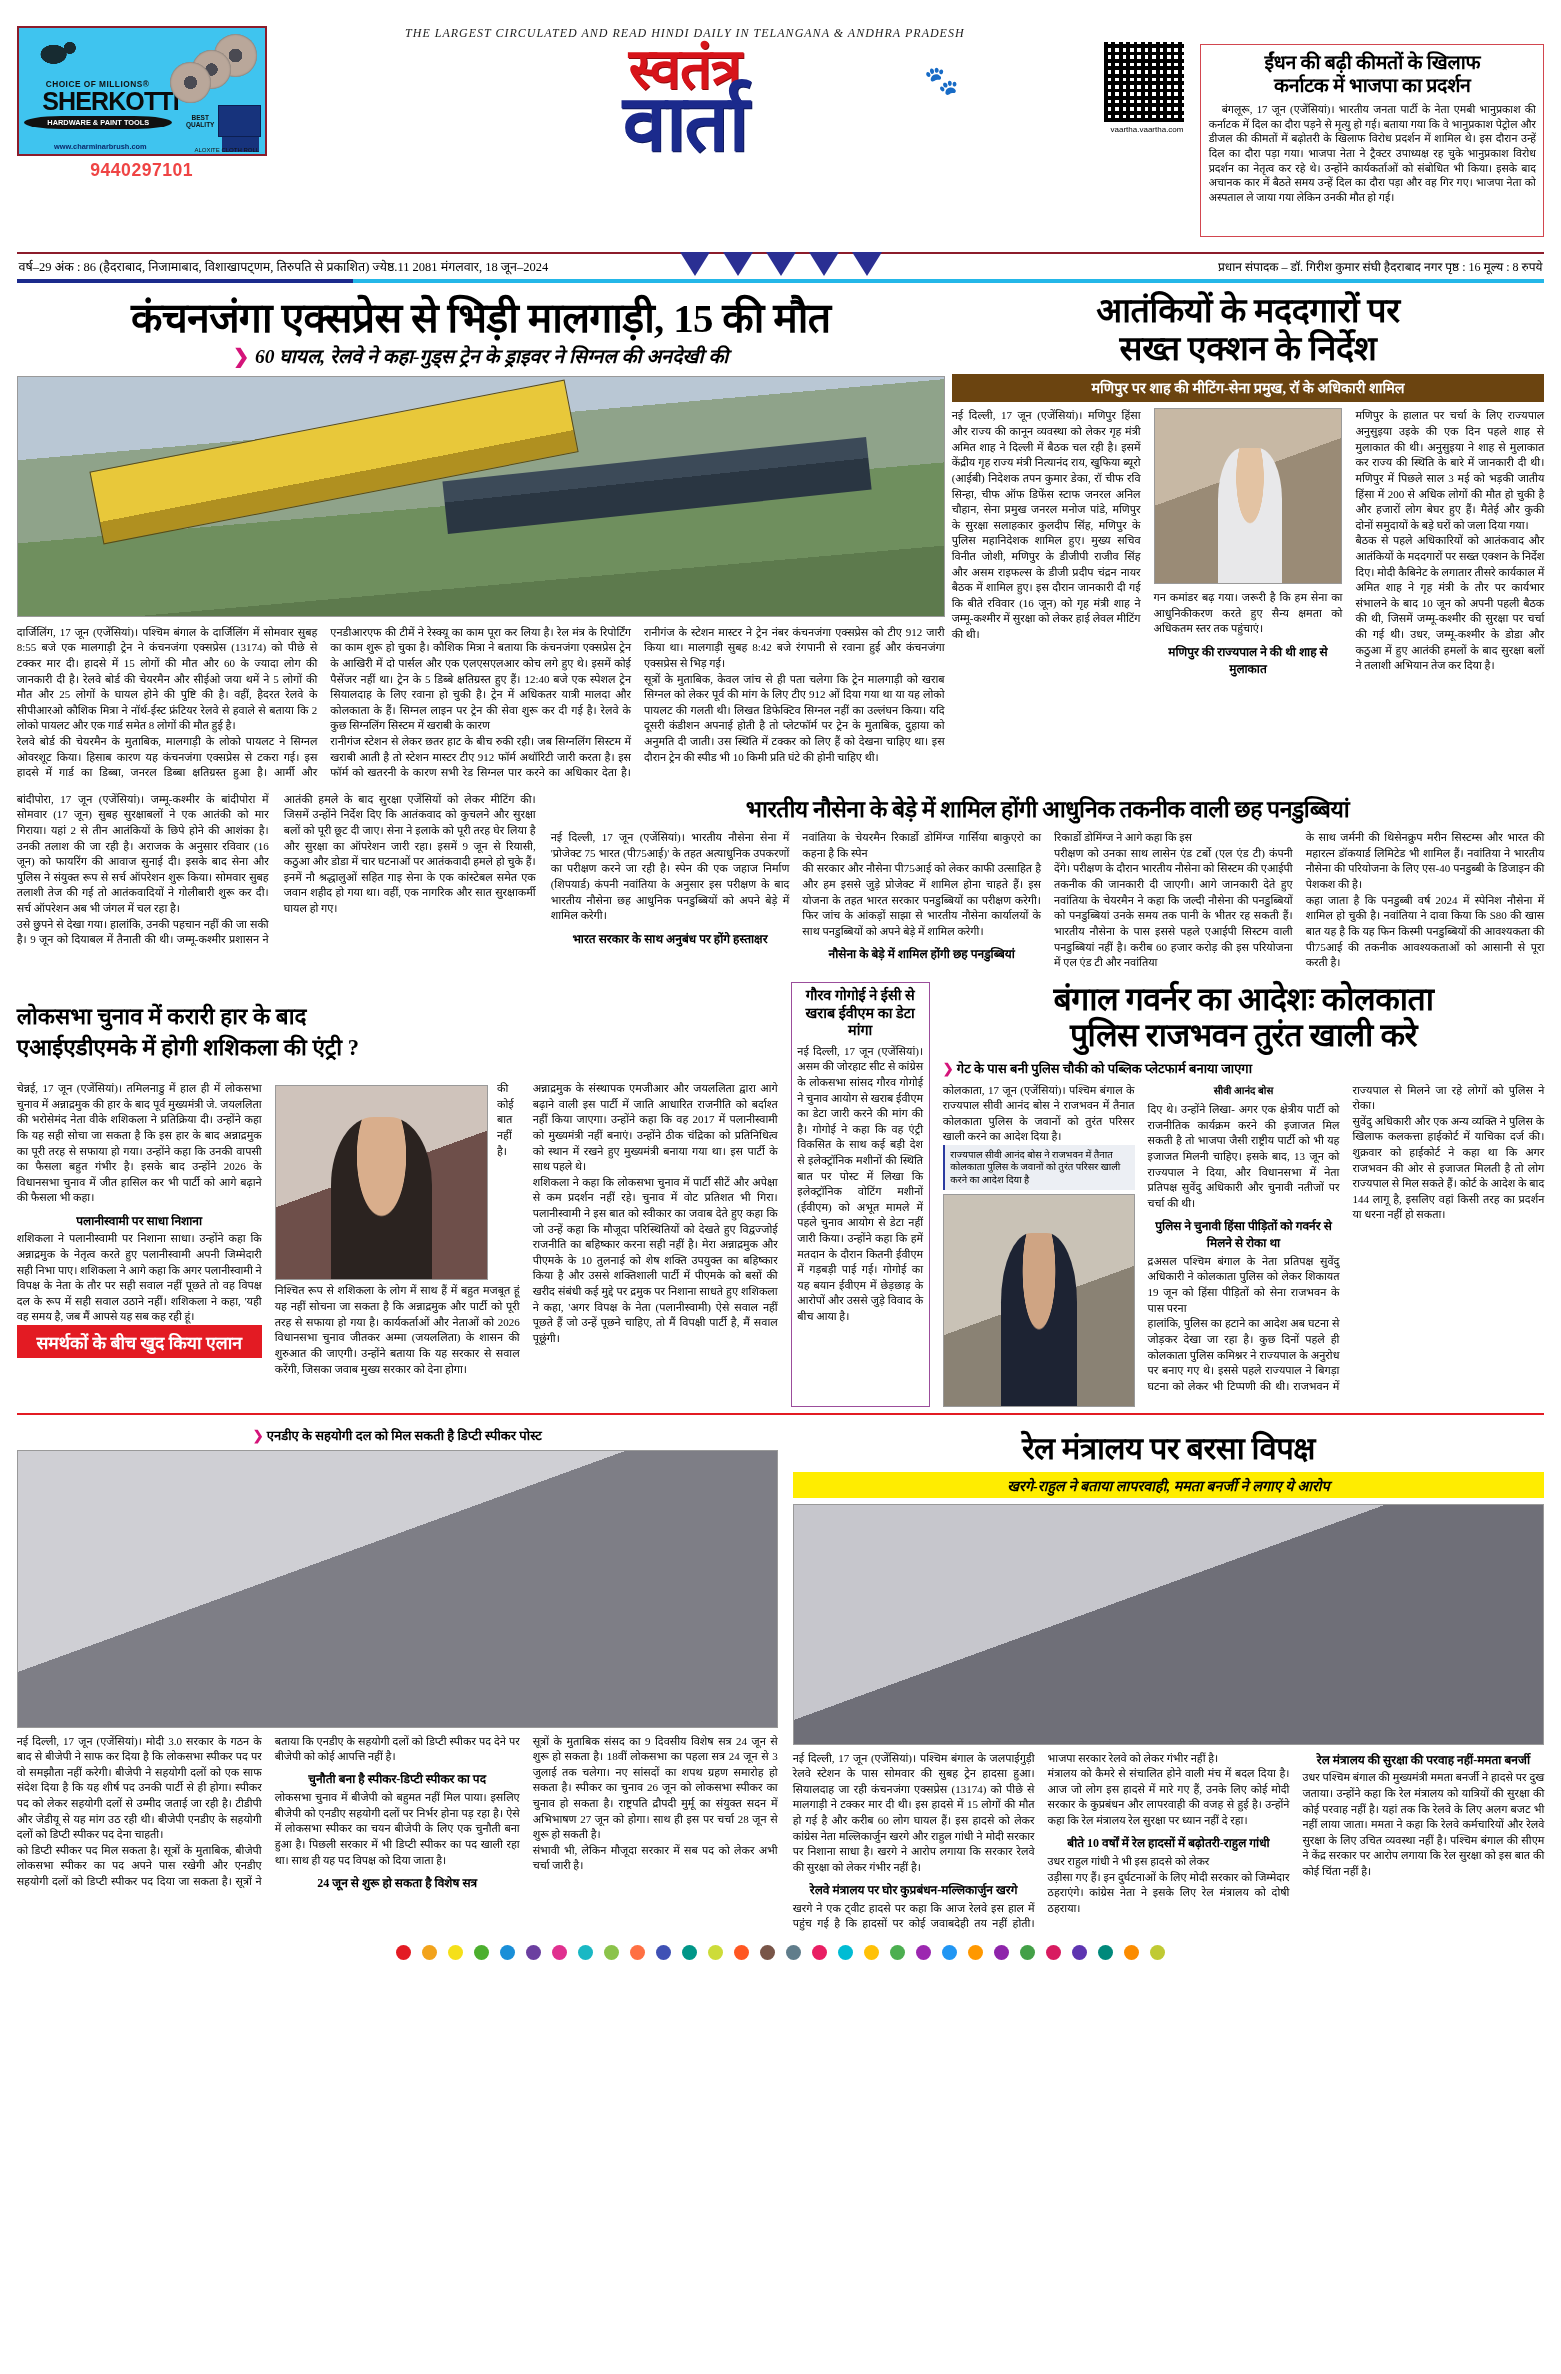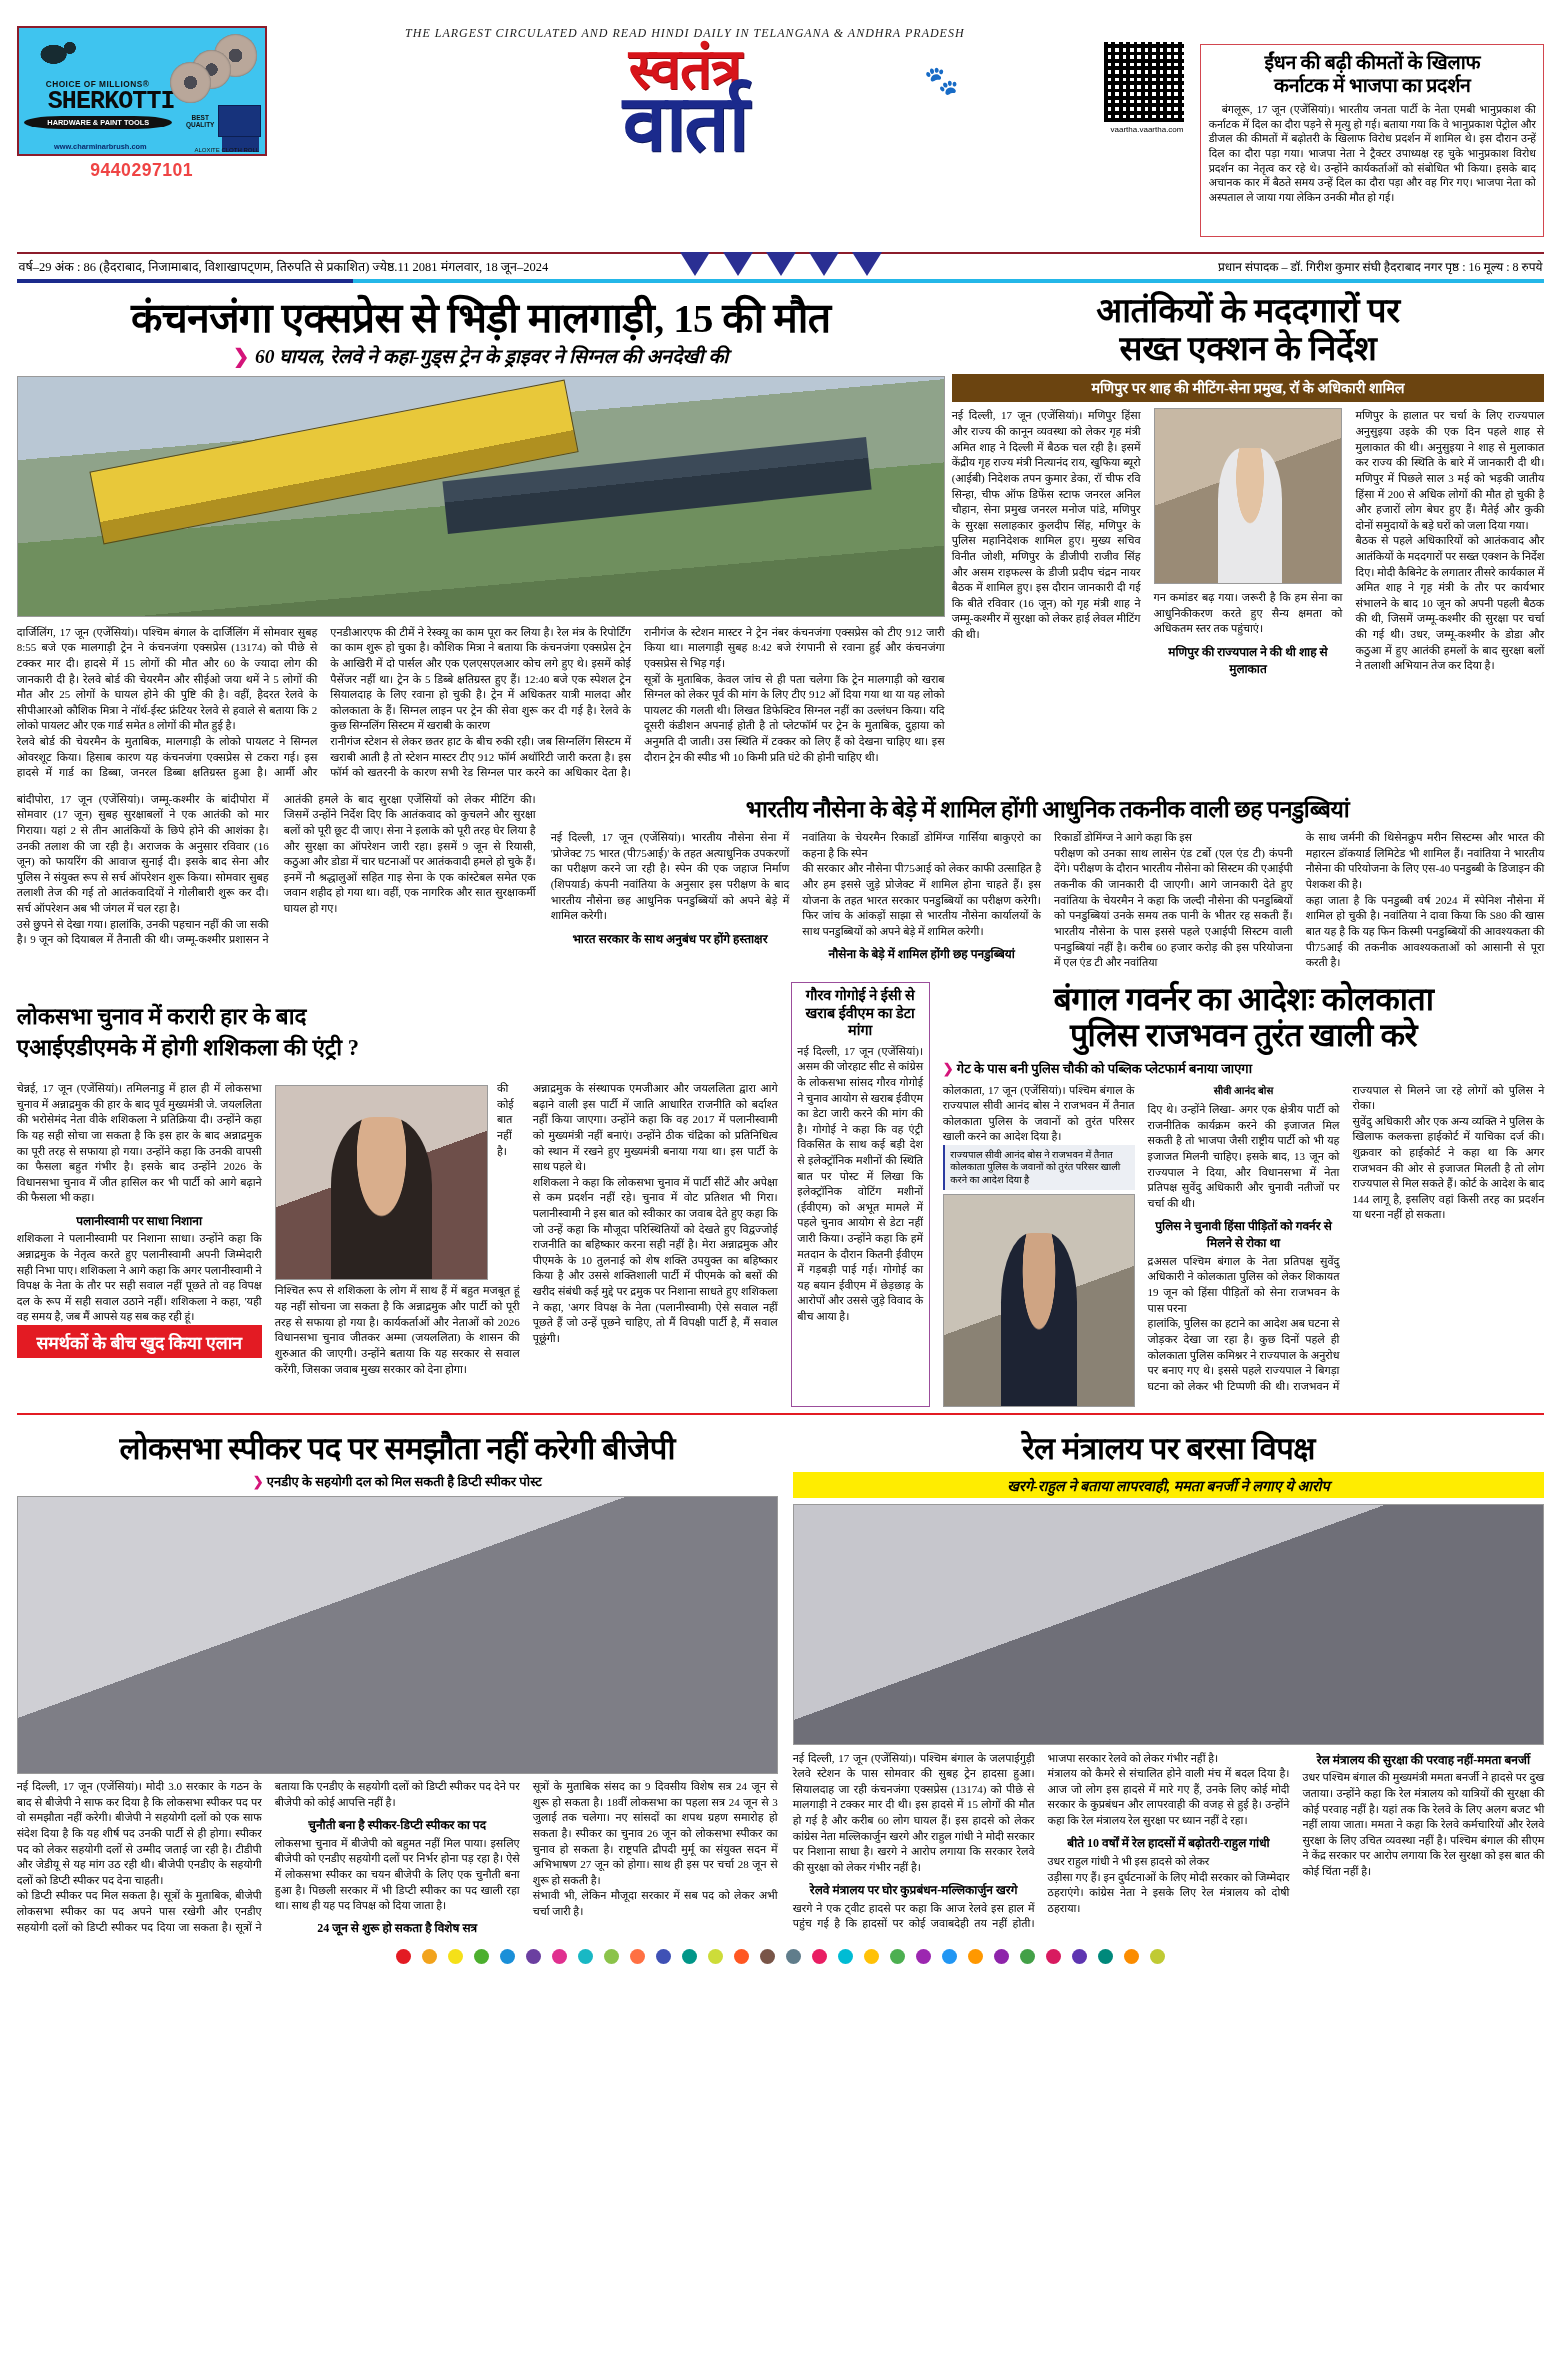--- a/index.html
+++ b/index.html
@@ -26,22 +26,22 @@
     background: radial-gradient(ellipse at 40% 45%, #111 0 28%, transparent 29%),
                 radial-gradient(circle at 70% 30%, #111 0 12%, transparent 13%);
     opacity:.85;
   }
   .ad-choice {
     position:absolute; left:9.3px; top:51px; width:139px; text-align:center;
     font-family:"Liberation Sans", sans-serif; font-size:8.3px; font-weight:bold;
     letter-spacing:0.5px; color:#111;
   }
   .ad-brand {
-    position:absolute; left:19px; top:59px; width:147px; text-align:center;
-    font-family:Liberation Mono, monospace; font-weight:bold; font-size:25px;
+    position:absolute; left:13px; top:59px; width:147px; text-align:right;
+    font-family:Liberation Sans, sans-serif; font-weight:bold; font-size:25px;
     letter-spacing:-0.9px; color:#0b0b0b;
   }
   .ad-sub {
     position:absolute; left:5.6px; top:88px; width:148px; text-align:center;
     font-family:"Liberation Sans", sans-serif; font-size:7.4px; font-weight:bold;
     color:#fff; background:#111; border-radius:40%/80%; padding:1.9px 0;
   }
   .ad-url {
     position:absolute; left:3.7px; bottom:2.8px; width:156px; text-align:center;
     font-family:"Liberation Sans", sans-serif; font-size:7.4px; color:#0b2a6b;
@@ -418,21 +418,20 @@
         <p class="body-text">हालांकि, पुलिस का हटाने का आदेश अब घटना से जोड़कर देखा जा रहा है। कुछ दिनों पहले ही कोलकाता पुलिस कमिश्नर ने राज्यपाल के अनुरोध पर बनाए गए थे। इससे पहले राज्यपाल ने बिगड़ा घटना को लेकर भी टिप्पणी की थी। राजभवन में राज्यपाल से मिलने जा रहे लोगों को पुलिस ने रोका।</p>
         <p class="body-text">सुवेंदु अधिकारी और एक अन्य व्यक्ति ने पुलिस के खिलाफ कलकत्ता हाईकोर्ट में याचिका दर्ज की। शुक्रवार को हाईकोर्ट ने कहा था कि अगर राजभवन की ओर से इजाजत मिलती है तो लोग राज्यपाल से मिल सकते हैं। कोर्ट के आदेश के बाद 144 लागू है, इसलिए वहां किसी तरह का प्रदर्शन या धरना नहीं हो सकता।</p>
       </div>
     </div>
   </div>
 
   <div class="redbar"></div>
 
   <div class="sec4">
     <div class="sec4-left">
-      <h2>लोकसभा स्पीकर पद पर समझौता नहीं करेगी बीजेपी</h2>
       <div class="bullet-sub" style="text-align:center">
         <span class="arrow">❯</span>
         <span>एनडीए के सहयोगी दल को मिल सकती है डिप्टी स्पीकर पोस्ट</span>
       </div>
       <div class="photo speaker"></div>
       <div class="cols3">
         <p class="body-text">नई दिल्ली, 17 जून (एजेंसियां)। मोदी 3.0 सरकार के गठन के बाद से बीजेपी ने साफ कर दिया है कि लोकसभा स्पीकर पद पर वो समझौता नहीं करेगी। बीजेपी ने सहयोगी दलों को एक साफ संदेश दिया है कि यह शीर्ष पद उनकी पार्टी से ही होगा। स्पीकर पद को लेकर सहयोगी दलों से उम्मीद जताई जा रही है। टीडीपी और जेडीयू से यह मांग उठ रही थी। बीजेपी एनडीए के सहयोगी दलों को डिप्टी स्पीकर पद देना चाहती।</p>
         <p class="body-text">को डिप्टी स्पीकर पद मिल सकता है। सूत्रों के मुताबिक, बीजेपी लोकसभा स्पीकर का पद अपने पास रखेगी और एनडीए सहयोगी दलों को डिप्टी स्पीकर पद दिया जा सकता है। सूत्रों ने बताया कि एनडीए के सहयोगी दलों को डिप्टी स्पीकर पद देने पर बीजेपी को कोई आपत्ति नहीं है।</p>
         <div class="mini-hl">चुनौती बना है स्पीकर-डिप्टी स्पीकर का पद</div>
         <p class="body-text">लोकसभा चुनाव में बीजेपी को बहुमत नहीं मिल पाया। इसलिए बीजेपी को एनडीए सहयोगी दलों पर निर्भर होना पड़ रहा है। ऐसे में लोकसभा स्पीकर का चयन बीजेपी के लिए एक चुनौती बना हुआ है। पिछली सरकार में भी डिप्टी स्पीकर का पद खाली रहा था। साथ ही यह पद विपक्ष को दिया जाता है।</p>

